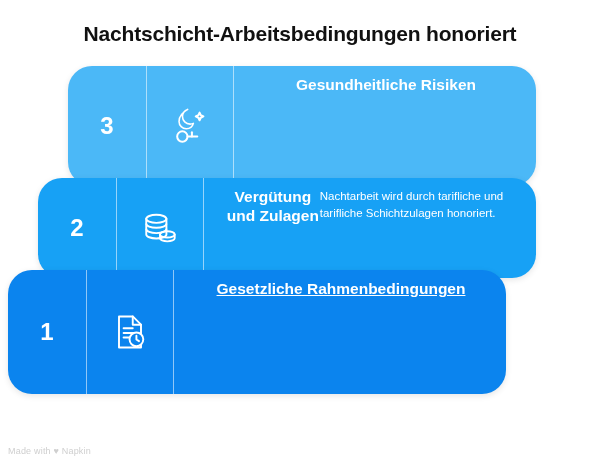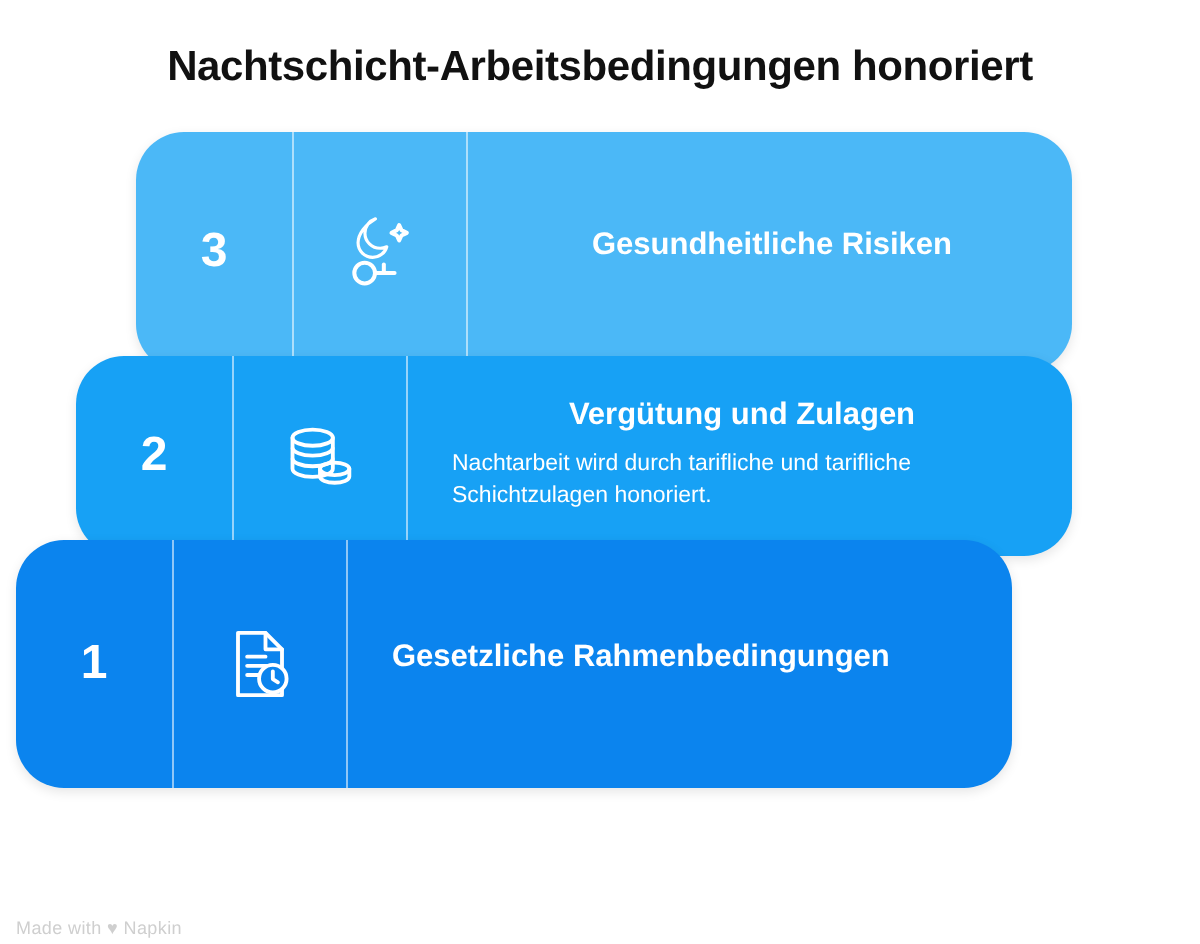--- a/index.html
+++ b/index.html
@@ -81,52 +81,52 @@
     align-items: center;
     justify-content: center;
     border-left: 1px solid rgba(255,255,255,0.55);
     border-right: 1px solid rgba(255,255,255,0.55);
   }
 
   .text-cell {
     flex: 1 1 auto;
     padding: 10px 20px 10px 22px;
     display: flex;
-    flex-direction: column;
+    flex-direction: row;
     justify-content: center;
     color: #ffffff;
   }
 
   .row-heading {
     font-size: 15.5px;
     font-weight: bold;
     margin-bottom: 6px;
     line-height: 1.2;
   }
   .row-3 .row-heading { text-align: center; }
   .row-2 .row-heading { text-align: center; }
-  .row-1 .row-heading { text-align: left; }
+  .row-1 .row-heading { text-align: left; text-decoration: underline; }
 
   .row-body {
     font-size: 11.5px;
     line-height: 1.45;
     color: #ffffff;
   }
   .row-3 .row-body { text-align: center; }
   .row-2 .row-body { text-align: left; }
   .row-1 .row-body { text-align: left; }
 
   .icon-cell svg {
     display: block;
   }
 
   .footer-mark {
     position: absolute;
     left: 8px;
-    bottom: 3px;
+    bottom: 16px;
     font-size: 9px;
     color: #cfcfcf;
     letter-spacing: 0.2px;
   }
 </style>
 </head>
 <body>
 
 <div class="page-title">Nachtschicht-Arbeitsbedingungen honoriert</div>
 

